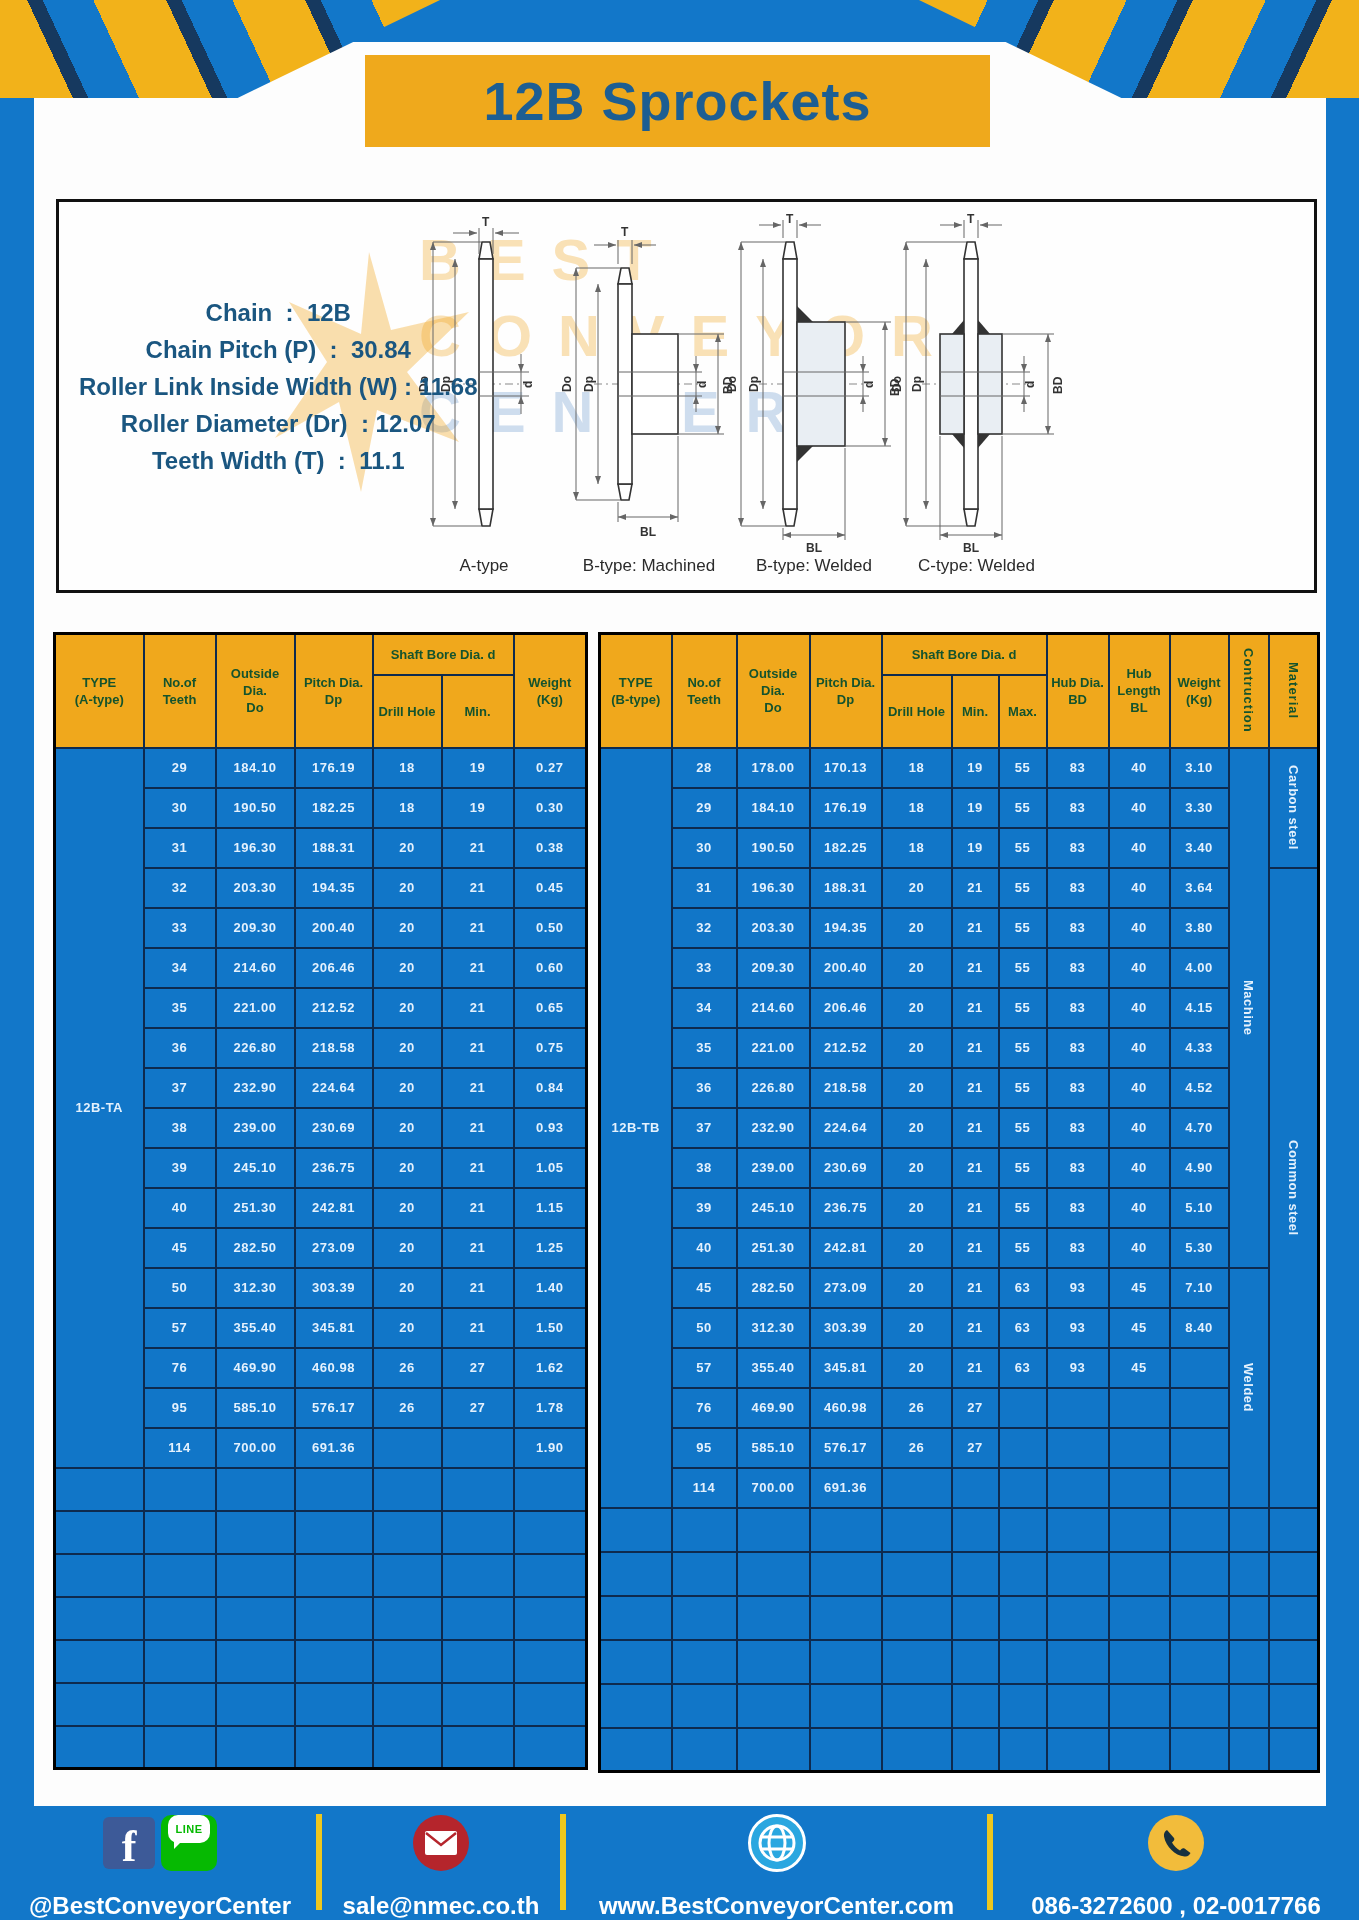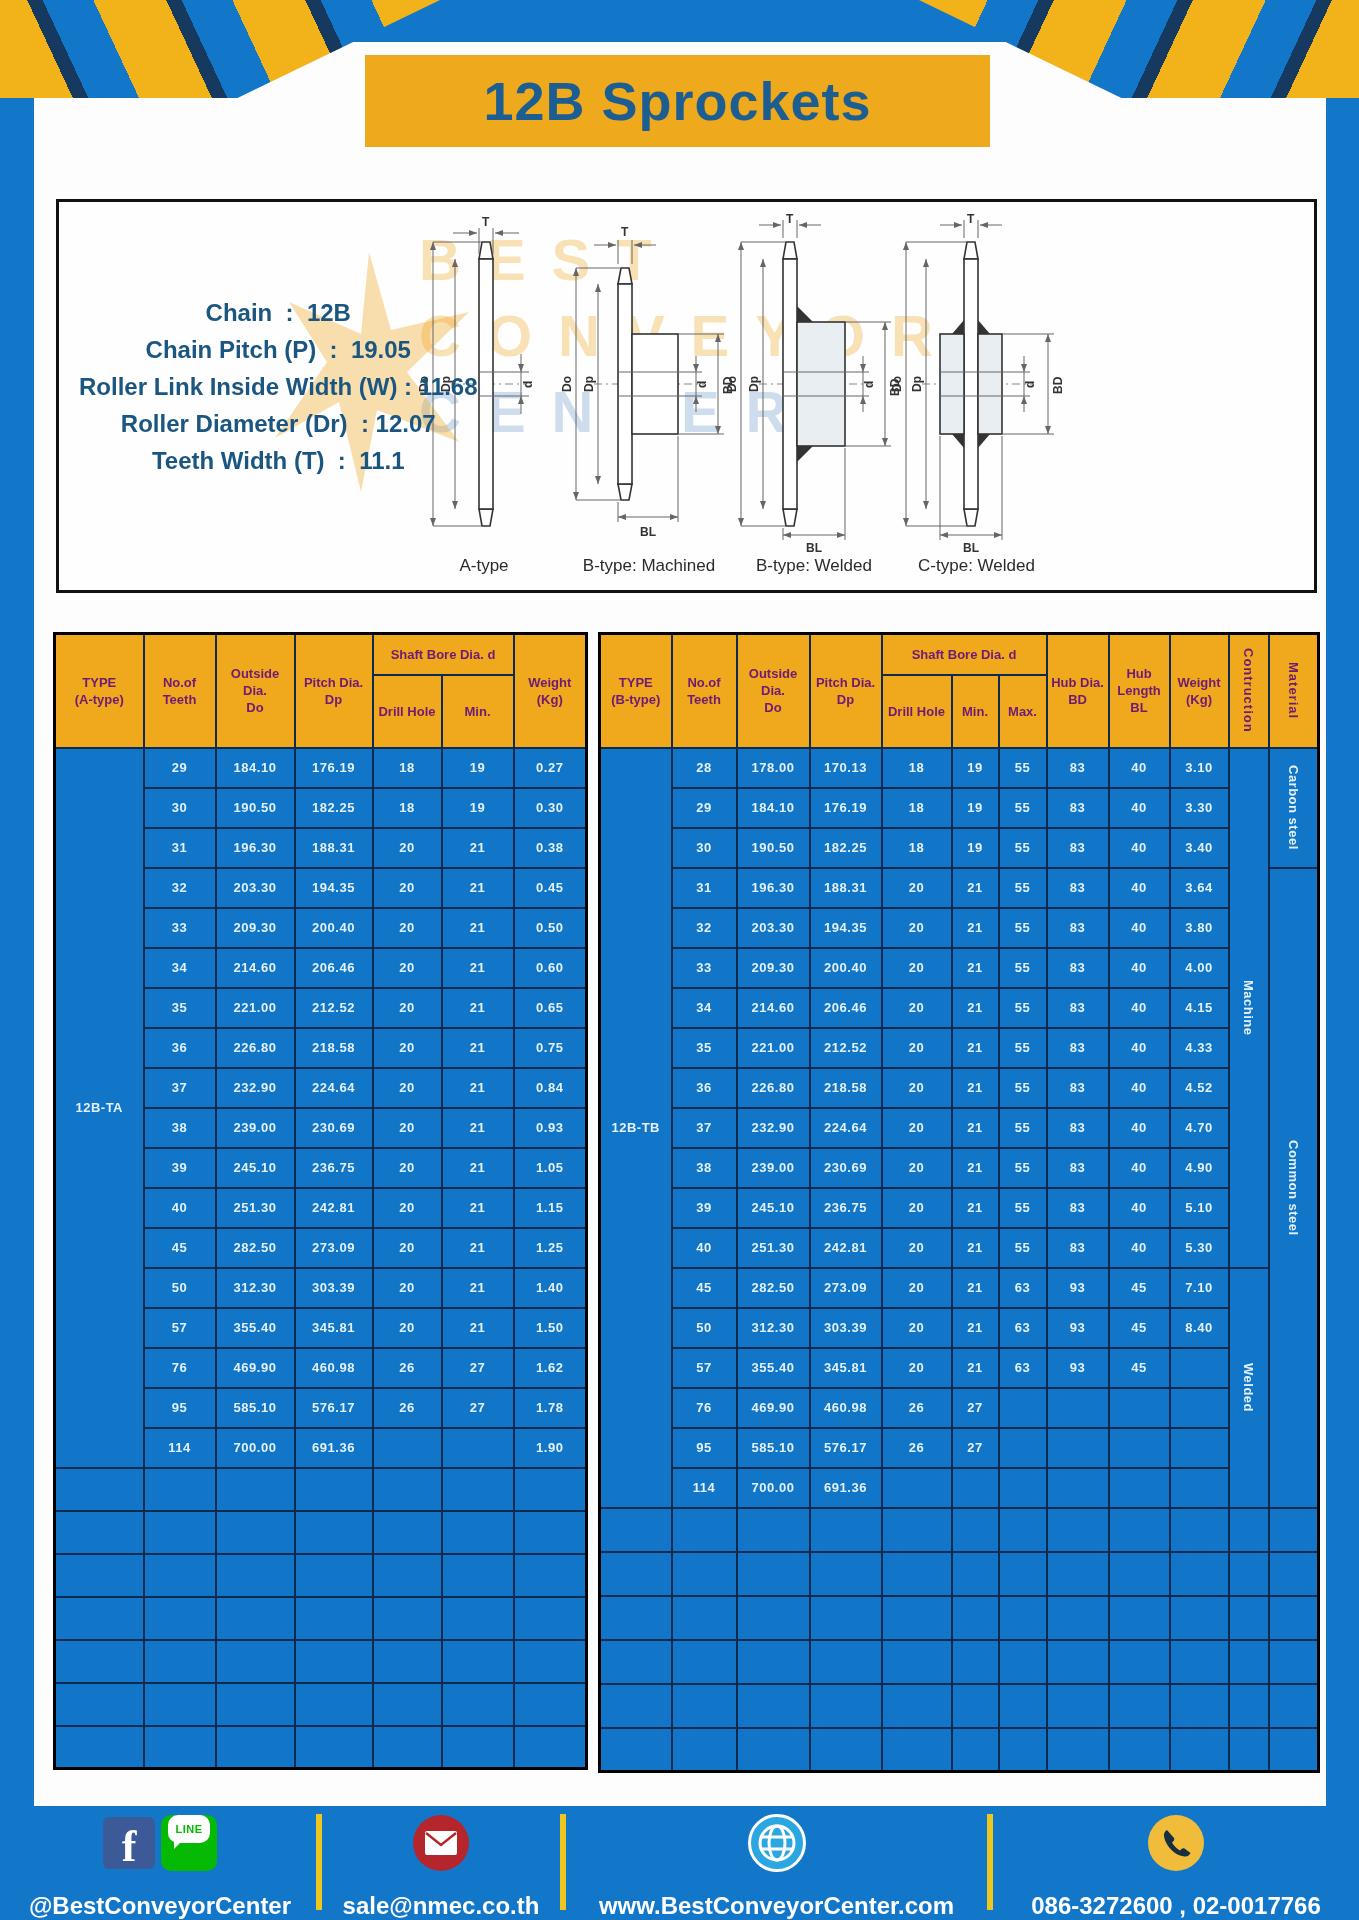--- a/index.html
+++ b/index.html
@@ -44,21 +44,21 @@
   .caption{font-size:17px;color:#2b2b2b;margin-top:2px;}
   .dimtxt{font-size:12px;font-weight:bold;fill:#333;}
   .dln{stroke:#666;stroke-width:1;fill:none;}
   .pln{stroke:#333;stroke-width:1.6;fill:#fff;}
   .hub{stroke:#333;stroke-width:1.6;fill:#e9eef3;}
   .dash{stroke:#888;stroke-width:1;stroke-dasharray:8 4 2 4;fill:none;}
   
   table.spec{border-collapse:collapse;table-layout:fixed;position:absolute;z-index:2;border:3px solid #000;}
   table.spec th,table.spec td{border:2px solid #0e2a4e;padding:0;text-align:center;vertical-align:middle;overflow:hidden;}
   table.spec th{
-    background:#f0a81c;color:#701a75;font-size:13px;font-weight:bold;line-height:17px;white-space:pre-line;
+    background:#f0a81c;color:#14532d;font-size:13px;font-weight:bold;line-height:17px;white-space:pre-line;
   }
   table.spec td{background:#1176c8;color:#e4f1fd;font-size:13px;font-weight:bold;letter-spacing:.5px;}
   #tableA{left:53px;top:632px;width:532px;}
   #tableB{left:598px;top:632px;width:719px;}
   tr.hdr-top{height:41px;}
   tr.hdr-sub{height:73px;}
   table.spec tbody tr{height:40px;}
   #tableA tbody tr.empty{height:43px;}
   #tableB tbody tr.empty{height:44px;}
   td.type-cell{font-size:14px;letter-spacing:.5px;}
@@ -98,21 +98,21 @@
     <svg class="wm-star" width="200" height="260" viewBox="0 0 200 260">
       <polygon points="100,10 122,88 200,70 138,130 190,200 108,168 92,250 70,160 6,196 58,120 20,60 92,92" fill="#f2a41a"></polygon>
     </svg>
     <div class="wm-line wm-orange">BEST</div>
     <div class="wm-line wm-orange">CONVEYOR</div>
     <div class="wm-line wm-blue">CENTER</div>
   </div>
 
   <div class="spec-block">
     <div class="spec-line">Chain  :  12B</div>
-    <div class="spec-line">Chain Pitch (P)  :  19.05</div>
+    <div class="spec-line">Chain Pitch (P)  :  30.84</div>
     <div class="spec-line">Roller Link Inside Width (W) : 11.68</div>
     <div class="spec-line">Roller Diameter (Dr)  : 12.07</div>
     <div class="spec-line">Teeth Width (T)  :  11.1</div>
   </div>
 
   <div class="draw-col" style="left:340px;width:170px;">
     <svg width="170" height="340" viewBox="0 0 170 340">
       <line class="dash" x1="52" y1="170" x2="128" y2="170"></line>
       <polygon class="pln" points="80,45 94,45 91,28 83,28"></polygon>
       <polygon class="pln" points="80,295 94,295 91,312 83,312"></polygon>

